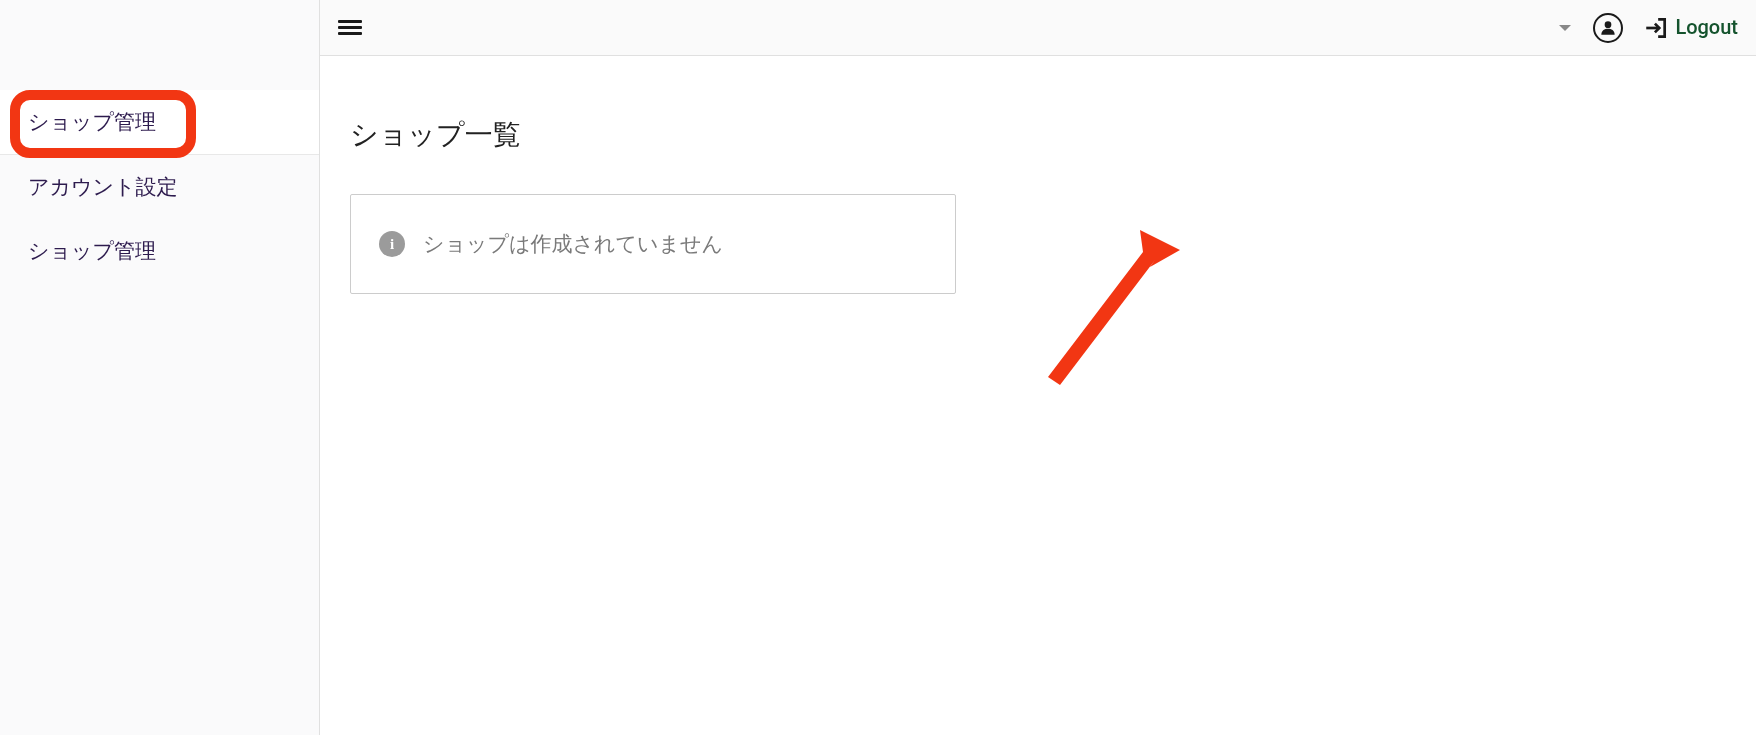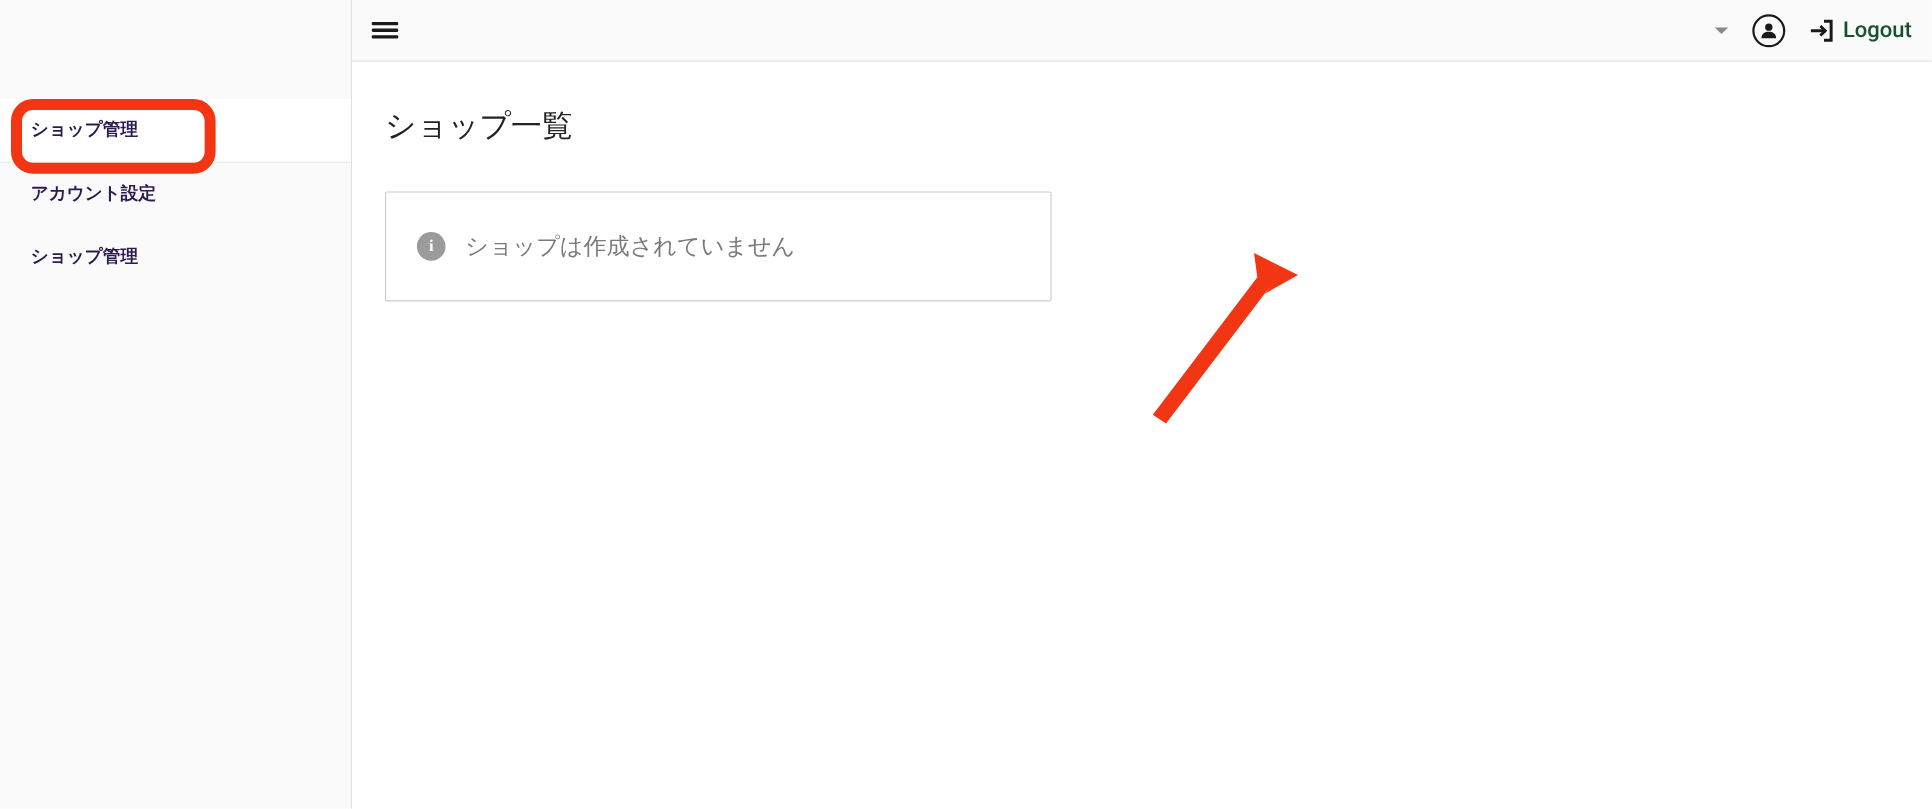--- a/index.html
+++ b/index.html
@@ -19,24 +19,24 @@
       position: absolute;
       left: 0;
       top: 0;
       width: 320px;
       height: 100%;
       background: #fafafb;
       border-right: 1px solid #e0e0e0;
     }
     .sidebar-item {
       padding: 18px 28px;
-      font-size: 16px;
+      font-size: 21px;
       color: #2d1b4e;
       cursor: pointer;
-      font-weight: 700;
+      font-weight: 400;
     }
     .sidebar-item.active {
       background: #ffffff;
       border-bottom: 1px solid #e8e8e8;
     }
     .sidebar-item:nth-child(2) {
       border-bottom: 1px solid #e8e8e8;
     }
     .sidebar-spacer {
       height: 90px;
@@ -125,20 +125,21 @@
       margin-right: 6px;
     }
     .content {
       padding: 40px 30px;
     }
     .page-title {
       font-size: 28px;
       font-weight: 500;
       color: #222;
       margin-bottom: 40px;
+      margin-top: 20px;
     }
     .add-button-wrap {
       position: relative;
       width: 606px;
       display: flex;
       justify-content: flex-end;
       margin-bottom: 48px;
     }
     .add-button {
       background: #3a1a5c;

